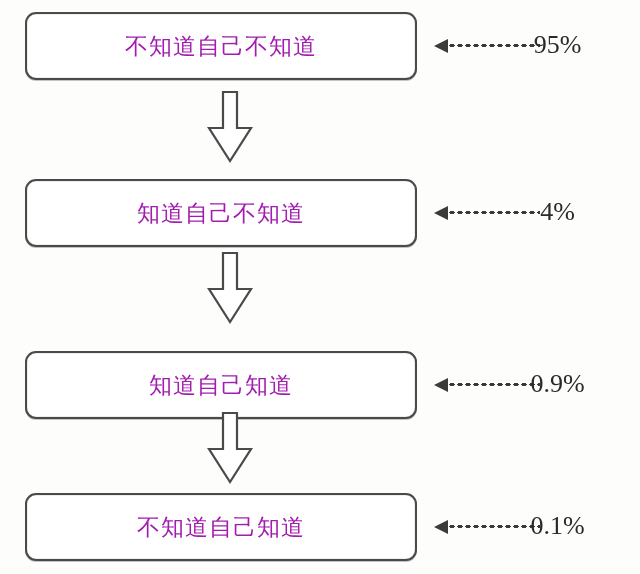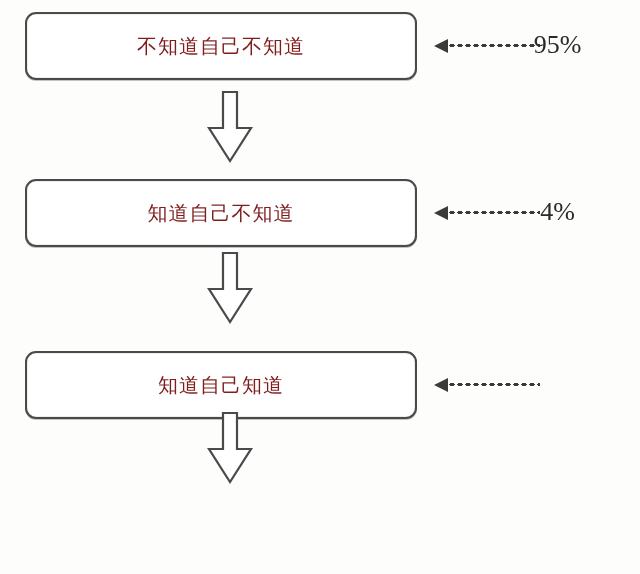--- a/index.html
+++ b/index.html
@@ -40,23 +40,23 @@
     border-radius: 11px;
     background: #ffffff;
     box-shadow: 0 1px 0 rgba(90,90,90,0.35),
                 inset 0 0 0 0.5px rgba(120,120,120,0.25);
     display: flex;
     align-items: center;
     justify-content: center;
   }
 
   .stage-label {
-    font-size: 20px;
+    font-size: 23px;
     letter-spacing: 1px;
-    color: #7f1d1d;
+    color: #a21caf;
     white-space: nowrap;
     font-family: "Liberation Serif", "DejaVu Serif", serif;
   }
 
   
   .connector {
     position: absolute;
     left: 434px;
     top: 26px;
     width: 110px;
@@ -150,22 +150,33 @@
   </div>
 
   <div class="stage-row" style="top:351px;">
     <div class="stage-box">
       <span class="stage-label">知道自己知道</span>
     </div>
     <div class="connector">
       <div class="arrow-head-left"></div>
       <div class="dotted-line"></div>
     </div>
+    <div class="percent-label">0.9%</div>
   </div>
 
   <div class="flow-arrow" style="top:411px;">
     <svg viewBox="0 0 48 74" xmlns="http://www.w3.org/2000/svg">
       <polygon points="17,2 31,2 31,38 45,38 24,71 3,38 17,38" fill="#ffffff" stroke="#4a4a4a" stroke-width="2.2" stroke-linejoin="miter"></polygon>
     </svg>
   </div>
 
+  <div class="stage-row" style="top:493px;">
+    <div class="stage-box">
+      <span class="stage-label">不知道自己知道</span>
+    </div>
+    <div class="connector">
+      <div class="arrow-head-left"></div>
+      <div class="dotted-line"></div>
+    </div>
+    <div class="percent-label">0.1%</div>
+  </div>
 
 </div>
 
 </body></html>

